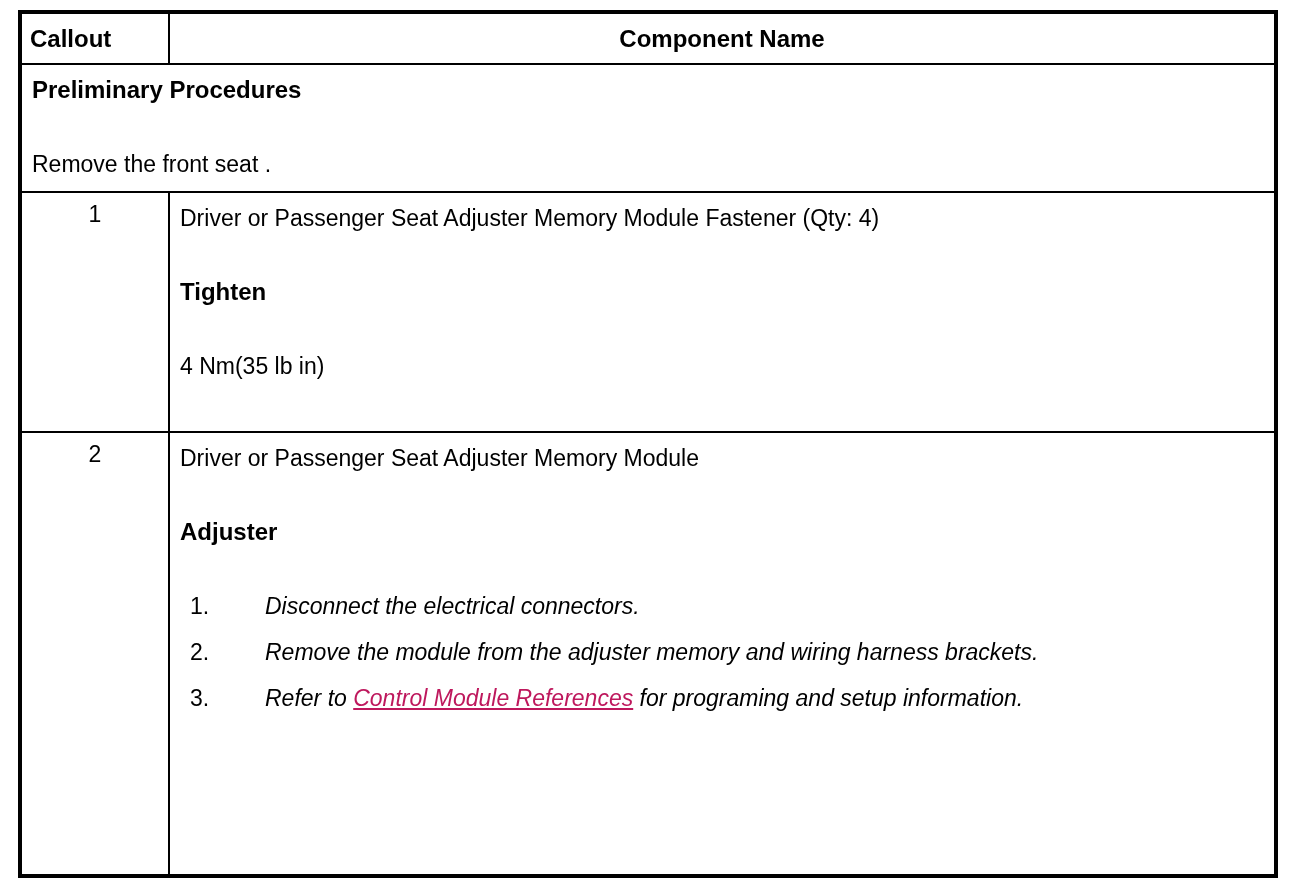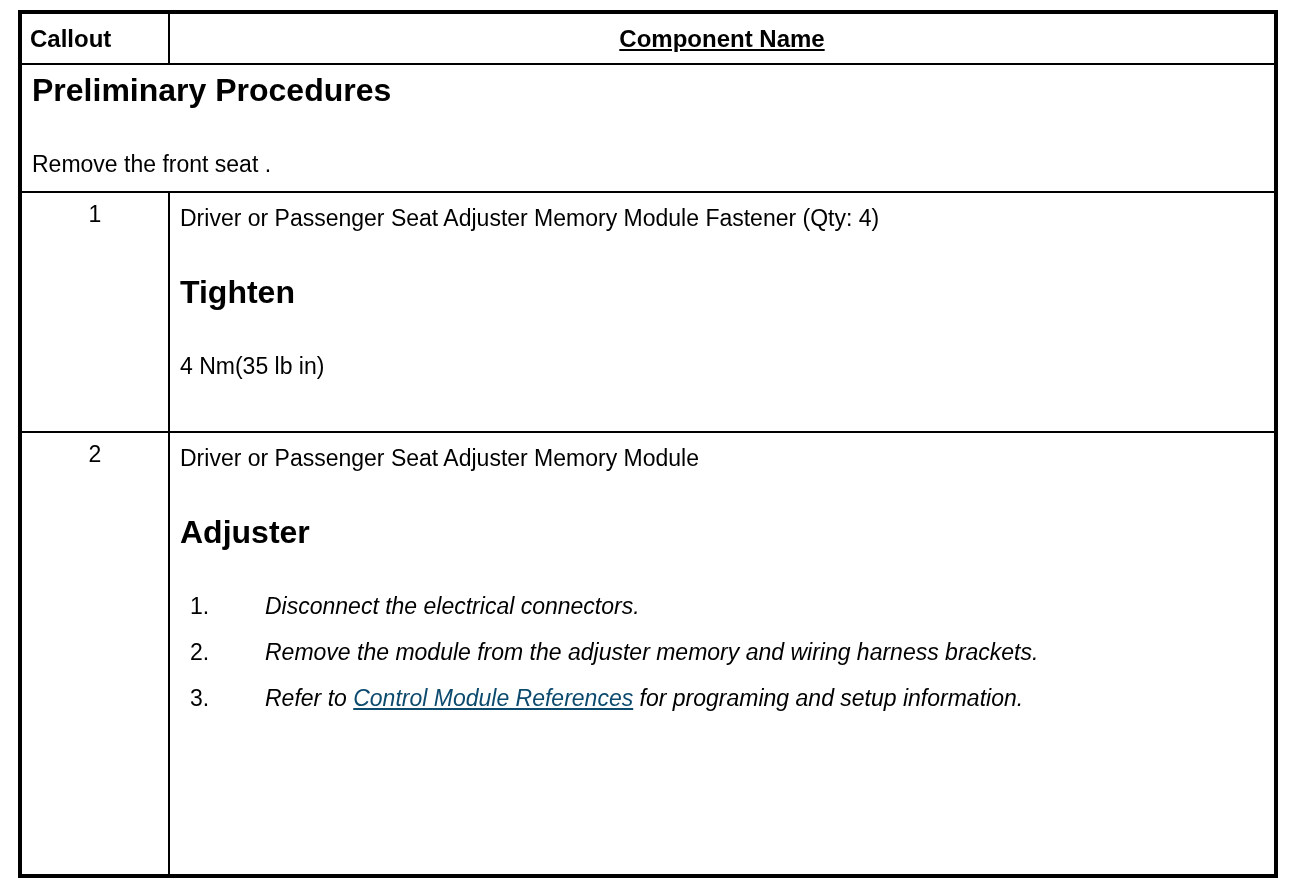--- a/index.html
+++ b/index.html
@@ -30,55 +30,55 @@
     overflow: hidden;
   }
   .header-row { height: 52px; }
   .header-row th {
     vertical-align: middle;
     font-weight: bold;
     font-size: 24px;
     padding: 4px 8px;
   }
   th.callout-th { text-align: left; }
-  th.component-th { text-align: center; text-decoration: underline; }
+  th.component-th { text-align: center; }
   .callout-col { width: 149px; }
 
   .prelim-row { height: 128px; }
   .row-1 { height: 240px; }
   .row-2 { height: 444px; }
 
   .callout-cell {
     text-align: center;
     vertical-align: middle;
     font-size: 23px;
   }
 
   p {
     margin: 0 0 40px 0;
     line-height: 34px;
   }
   p.last { margin-bottom: 0; }
   p.gap-xl { }
   .bold {
     font-weight: bold;
-    font-size: 32px;
+    font-size: 24px;
   }
 
   .steps { margin-left: 10px; }
   .step {
     display: flex;
     line-height: 34px;
     margin-bottom: 12px;
   }
   .step:last-child { margin-bottom: 0; }
   .step-num { flex: 0 0 75px; }
   .step-text { flex: 1 1 auto; font-style: italic; }
   .ref-link {
-    color: #0c4a6e;
+    color: #be185d;
     text-decoration: underline;
     cursor: pointer;
   }
 </style>
 </head>
 <body>
 
 <table class="doc-table">
   <colgroup>
     <col class="callout-col">

